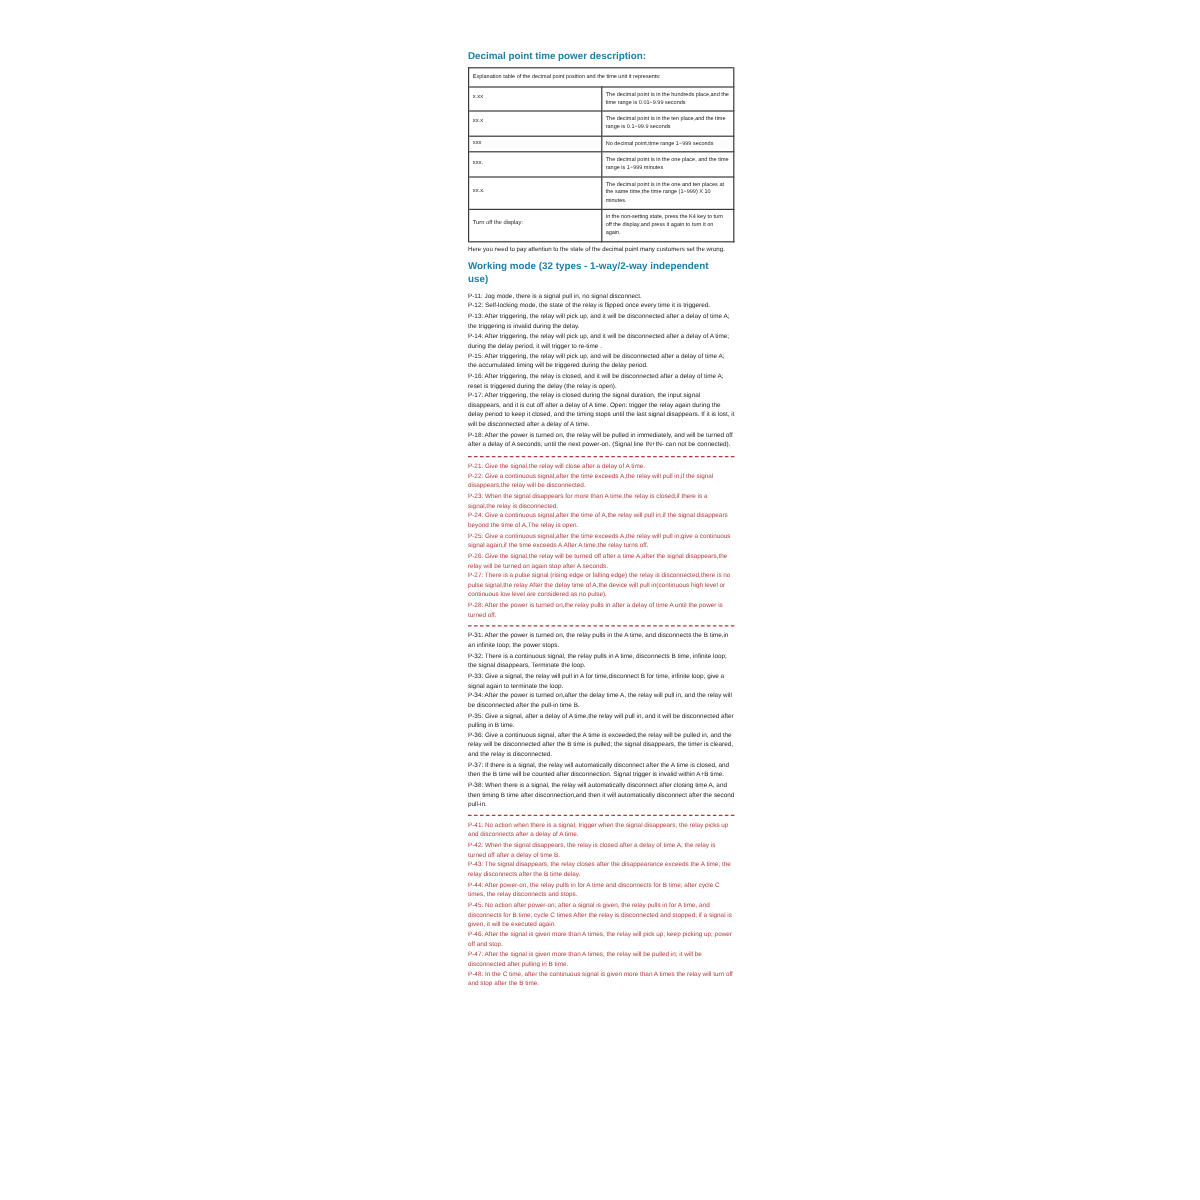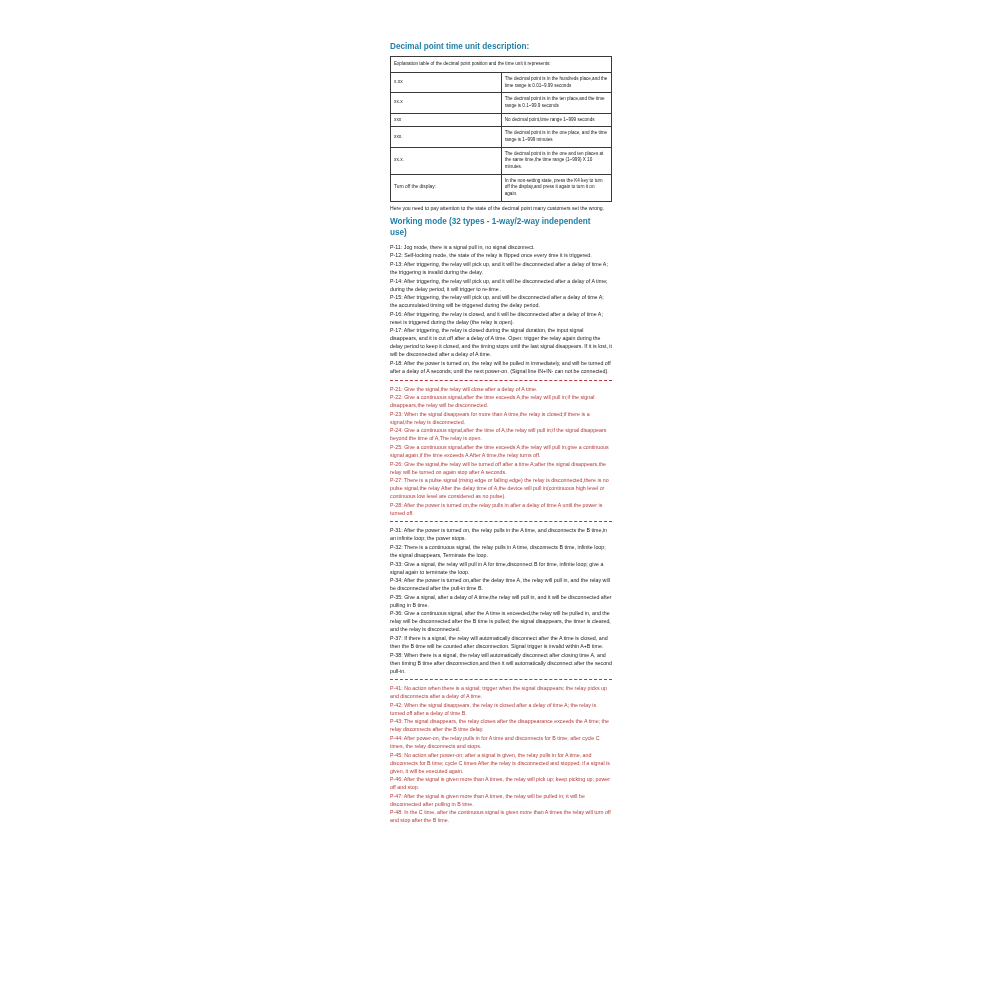--- a/index.html
+++ b/index.html
@@ -92,21 +92,21 @@
     margin: 1px 0 1px 0;
   }
   .group-black .para { color: #1a1a1a; }
 </style>
 </head>
 <body>
 
 <div id="page">
   <div class="sheet">
 
-    <div class="section-title">Decimal point time unit description:</div>
+    <div class="section-title">Decimal point time power description:</div>
 
     <div class="table-wrap">
       <table class="dp">
         <tbody>
           <tr>
             <td class="hdr" colspan="2">Explanation table of the decimal point position and the time unit it represents:</td>
           </tr>
           <tr>
             <td class="key">x.xx</td>
             <td>The decimal point is in the hundreds place,and the time range is 0.01~9.99 seconds</td>

